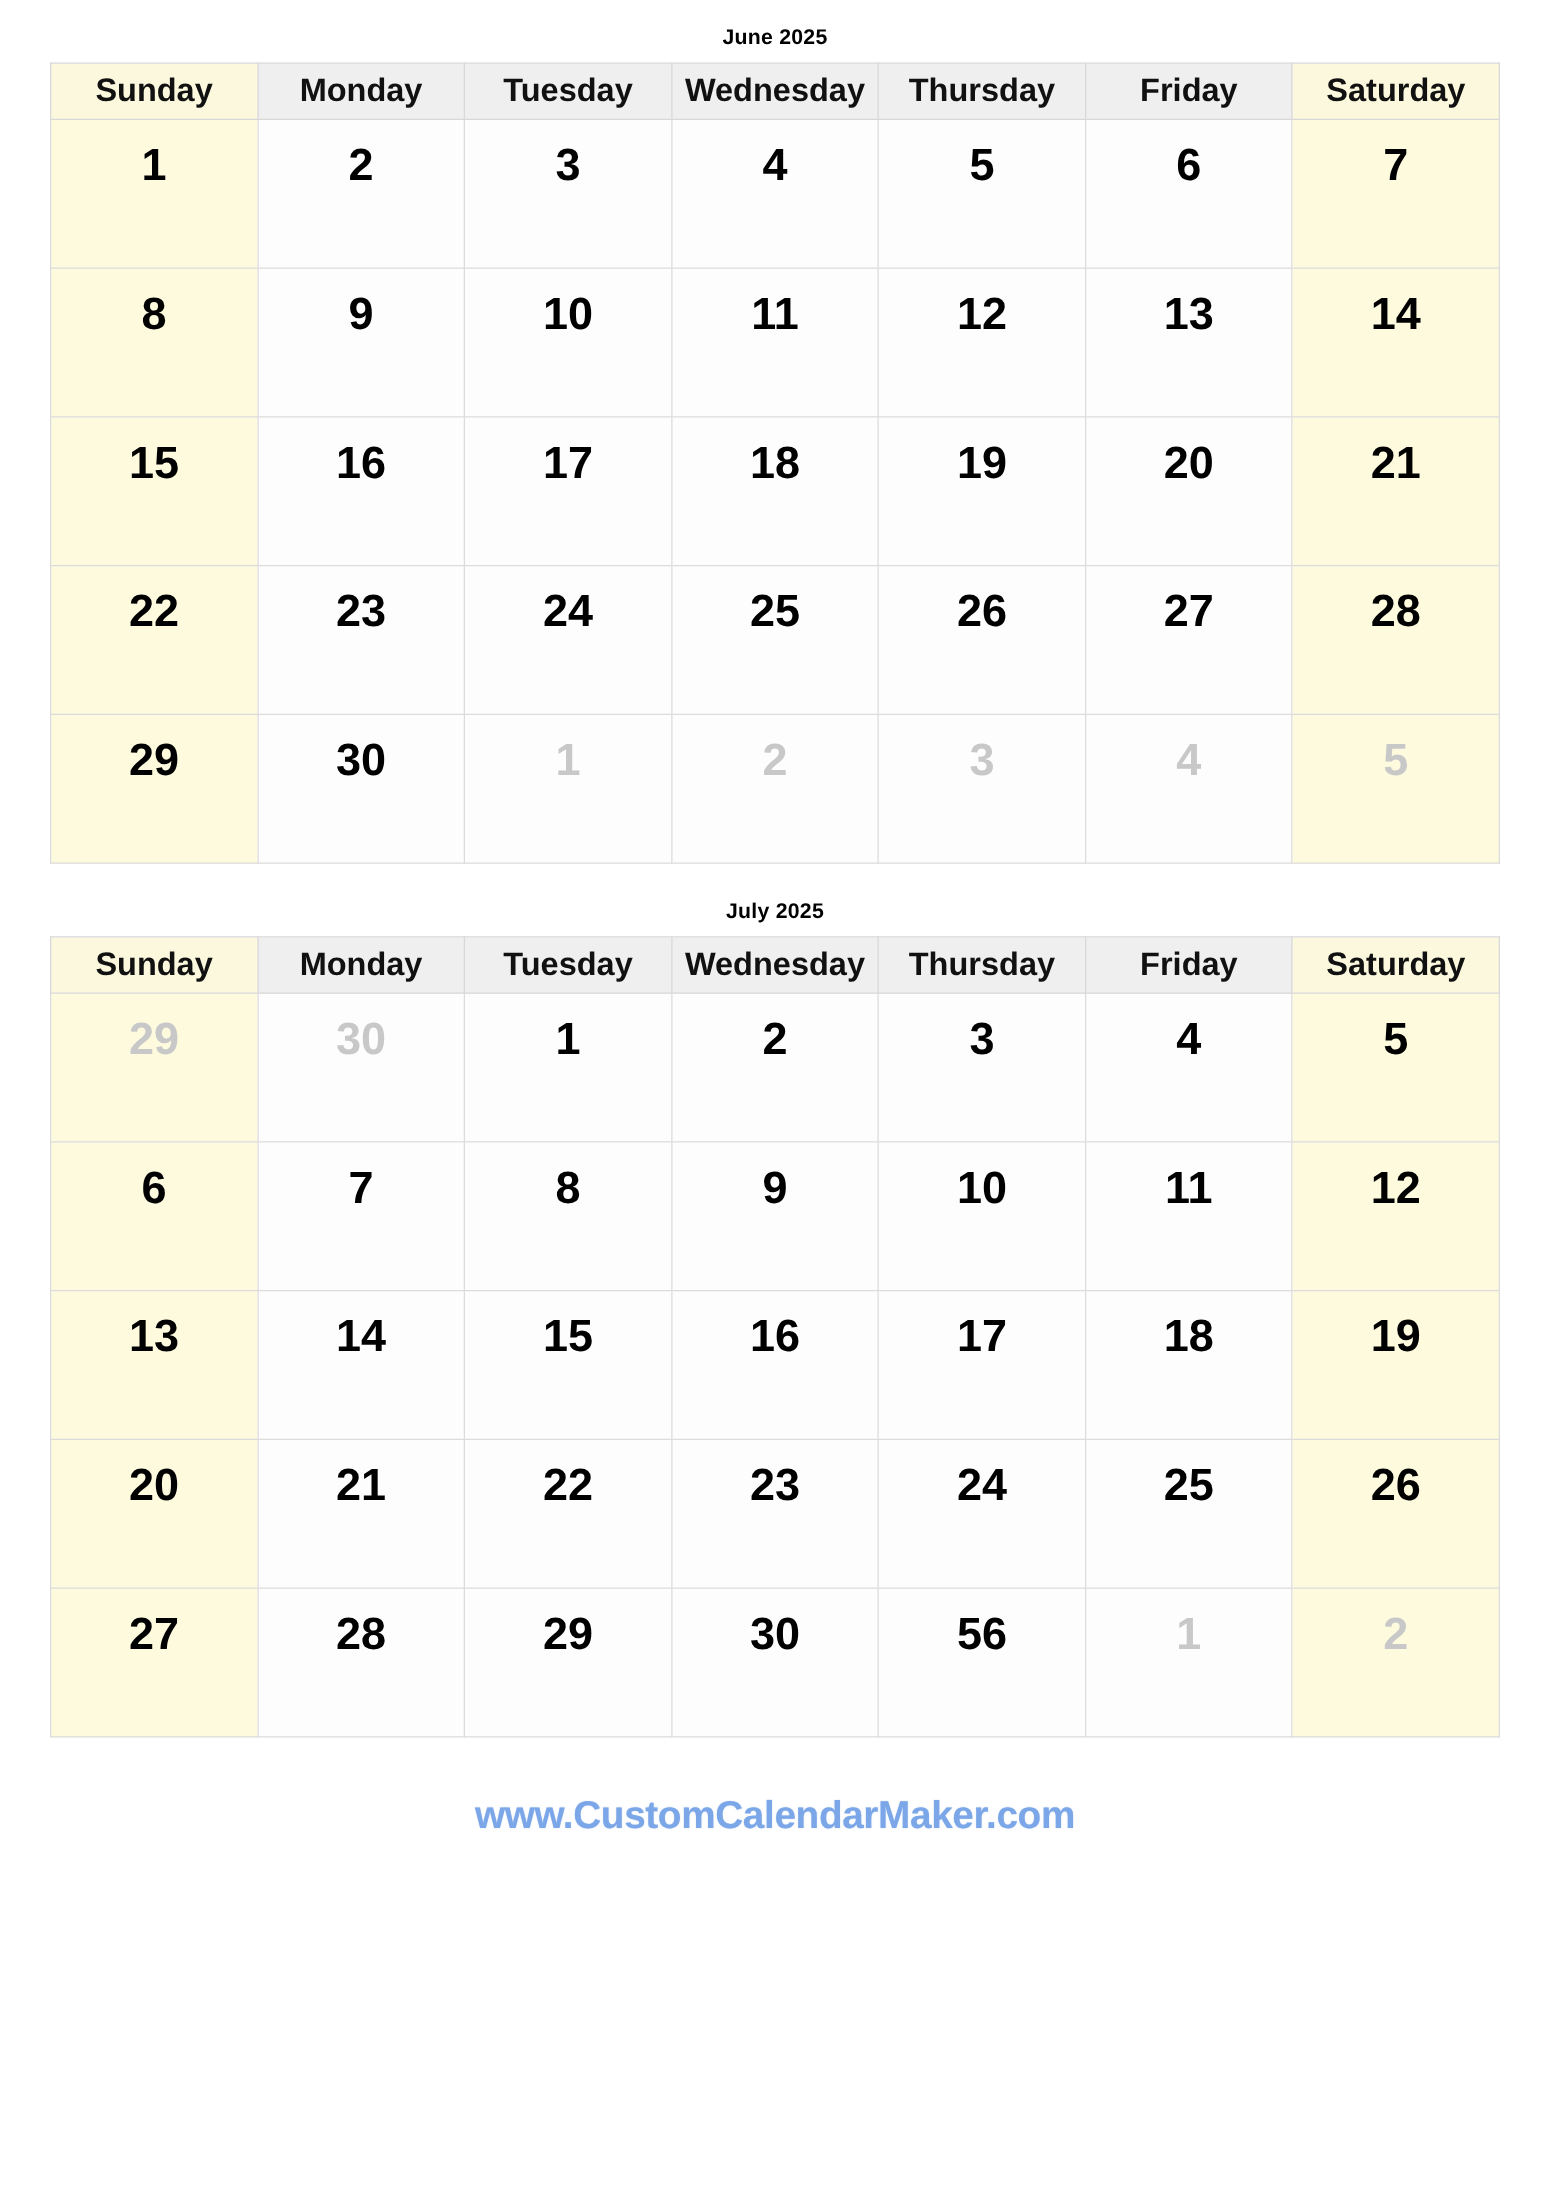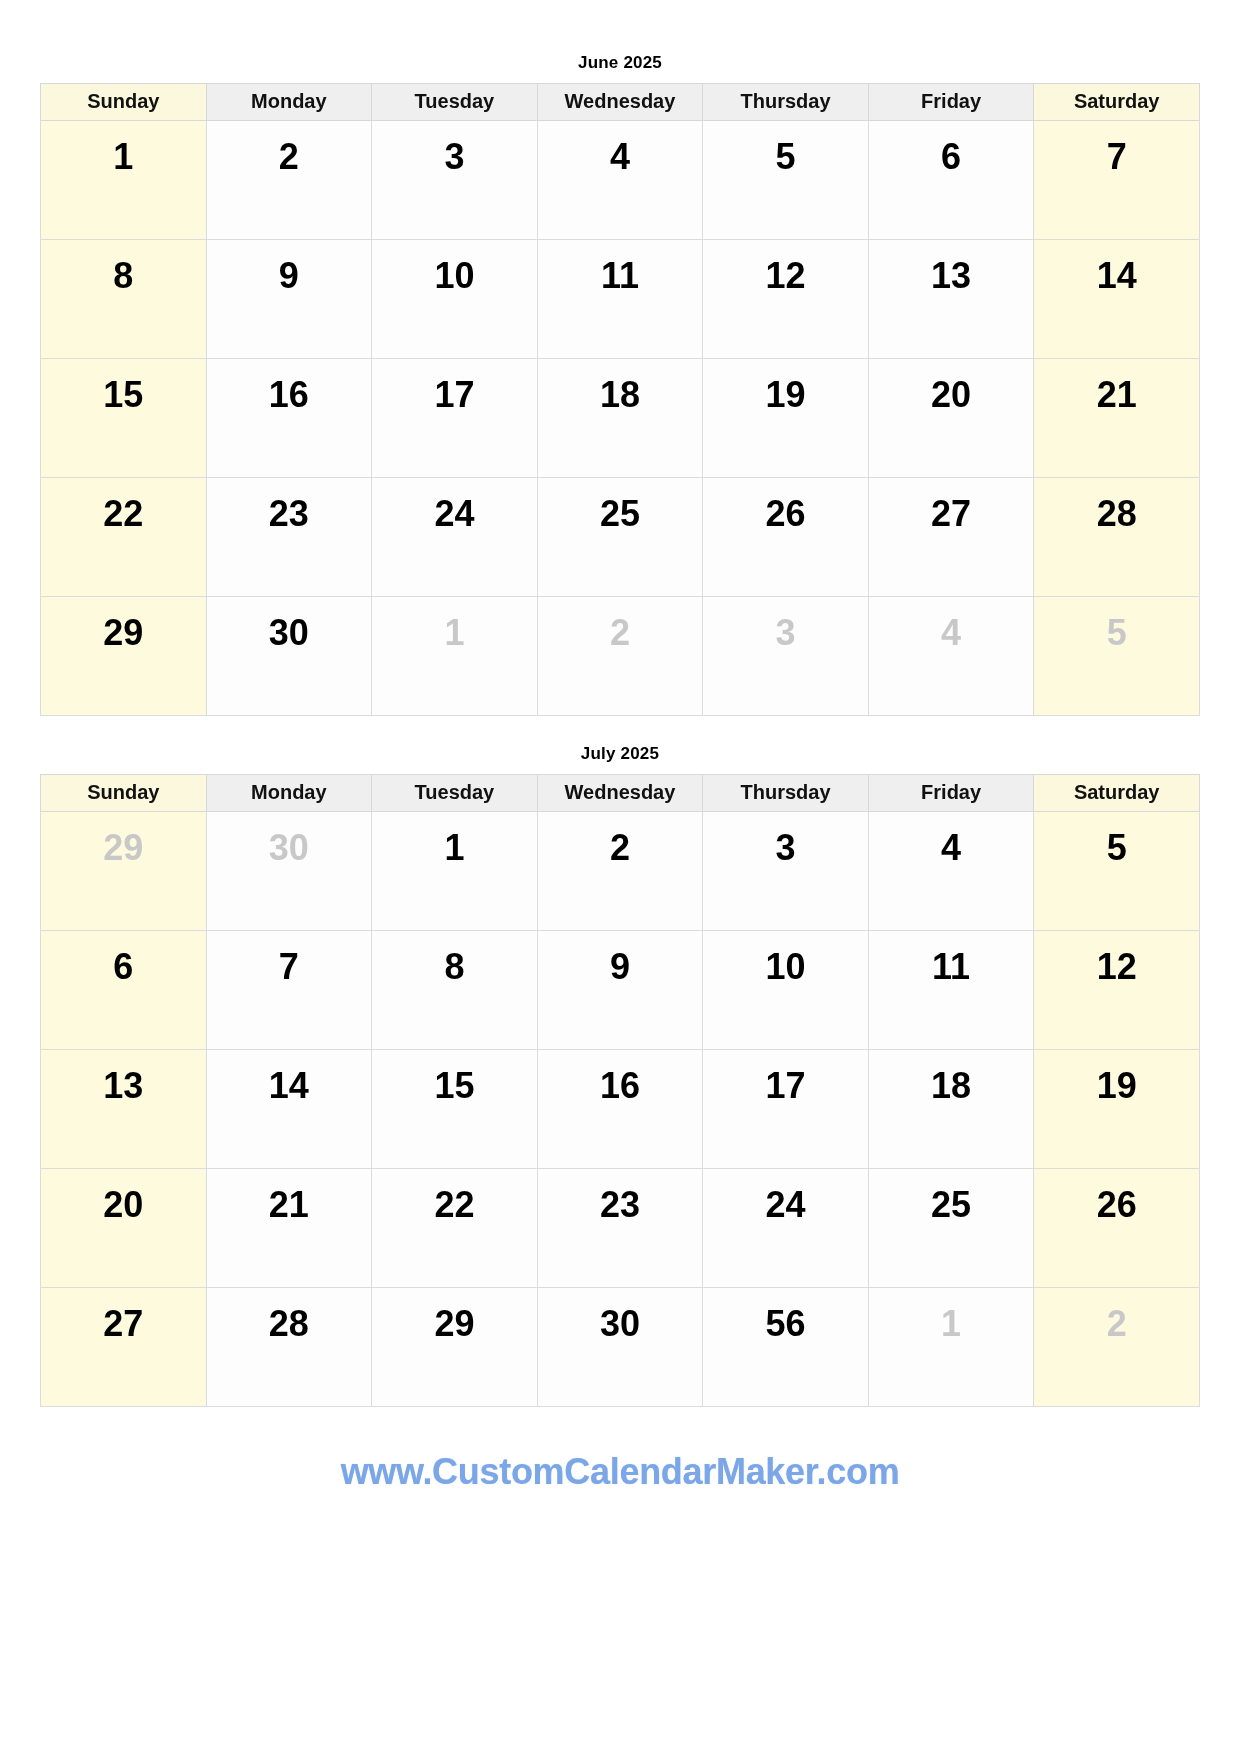--- a/index.html
+++ b/index.html
@@ -10,43 +10,42 @@
   body {
     width: 1240px;
     height: 1755px;
     font-family: "Liberation Sans", sans-serif;
     color: #000000;
   }
   .page {
     width: 1240px;
     height: 1537px;
     box-sizing: border-box;
-    padding: 28px 40px 0 40px;
-    margin-top: 19px;
+    padding: 14px 40px 0 40px;
   }
   .month-block {
     width: 100%;
   }
   .month-title {
     text-align: center;
     font-size: 17px;
     font-weight: bold;
     color: #000;
     margin: 6px 0 10px 0;
     letter-spacing: 0.2px;
   }
   table.cal {
     border-collapse: collapse;
     width: 1160px;
     table-layout: fixed;
   }
   table.cal th {
     background: #efefef;
     border: 1px solid #d8d8d8;
-    font-size: 20px;
+    font-size: 26px;
     font-weight: bold;
     padding: 6px 0 7px 0;
     text-align: center;
     color: #111;
   }
   table.cal th.weekend {
     background: #fbf8dd;
   }
   table.cal td {
     border: 1px solid #dcdcdc;
@@ -71,21 +70,21 @@
     color: #c8c8c8;
   }
   .spacer {
     height: 22px;
   }
   .footer {
     text-align: center;
     margin-top: 44px;
   }
   .footer a {
-    font-size: 36px;
+    font-size: 31px;
     font-weight: bold;
     color: #7ba7e8;
     text-decoration: none;
     letter-spacing: -0.3px;
     text-shadow: 0 0 1px rgba(120,160,230,0.55);
   }
 </style>
 </head>
 <body>
 

